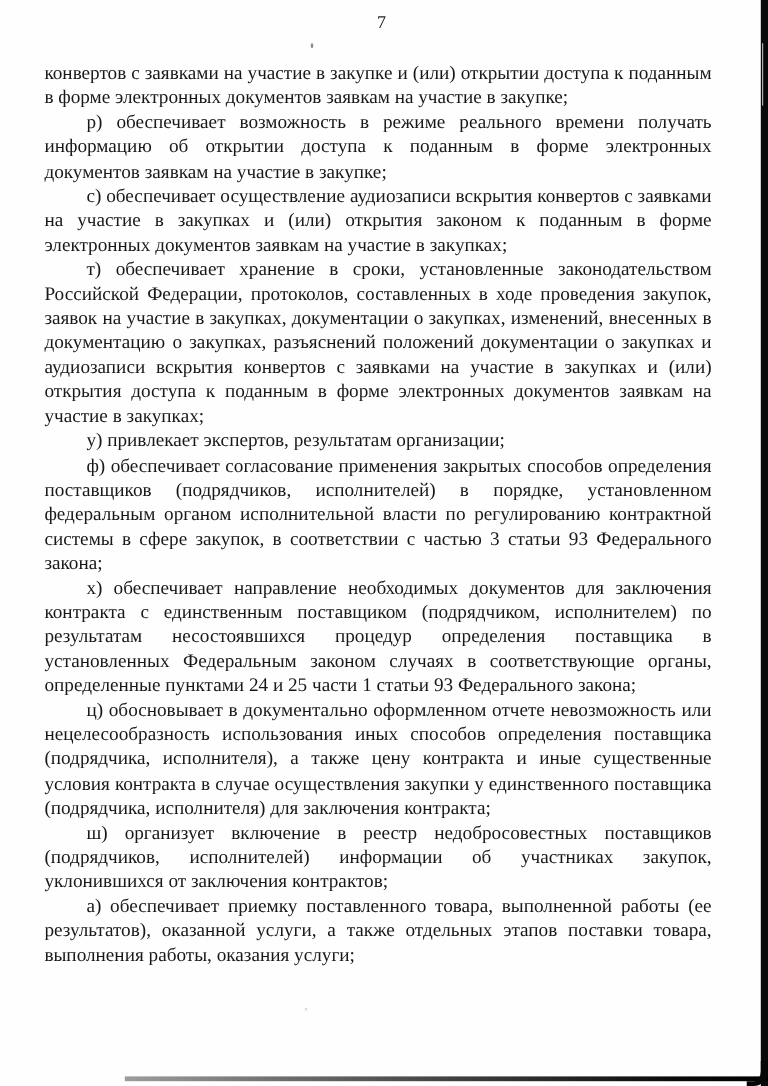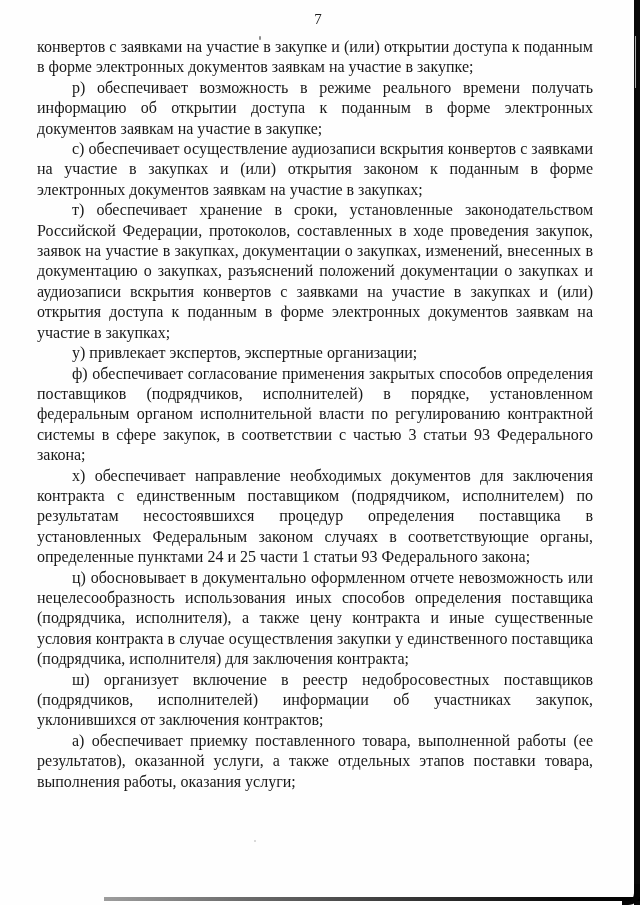--- a/index.html
+++ b/index.html
@@ -23,21 +23,21 @@
     top: 11px;
     left: 0;
     width: 636px;
     text-align: center;
     font-size: 15px;
     color: #1c1c1c;
   }
   .document-body {
     position: absolute;
     left: 37px;
-    top: 37px;
+    top: 52px;
     width: 556px;
     font-size: 16px;
     line-height: 20.4px;
     text-align: justify;
     color: #181818;
   }
   p.para {
     margin: 0;
     padding: 0;
   }
@@ -108,21 +108,21 @@
 
 <div class="page">
 
   <div class="page-number">7</div>
 
   <div class="document-body">
       <p class="para">конвертов с заявками на участие в закупке и (или) открытии доступа к поданным в форме электронных документов заявкам на участие в закупке;</p>
       <p class="para indent">р) обеспечивает возможность в режиме реального времени получать информацию об открытии доступа к поданным в форме электронных документов заявкам на участие в закупке;</p>
       <p class="para indent">с) обеспечивает осуществление аудиозаписи вскрытия конвертов с заявками на участие в закупках и (или) открытия законом к поданным в форме электронных документов заявкам на участие в закупках;</p>
       <p class="para indent">т) обеспечивает хранение в сроки, установленные законодательством Российской Федерации, протоколов, составленных в ходе проведения закупок, заявок на участие в закупках, документации о закупках, изменений, внесенных в документацию о закупках, разъяснений положений документации о закупках и аудиозаписи вскрытия конвертов с заявками на участие в закупках и (или) открытия доступа к поданным в форме электронных документов заявкам на участие в закупках;</p>
-      <p class="para indent">у) привлекает экспертов, экспертные организации;</p>
+      <p class="para indent">у) привлекает экспертов, результатам организации;</p>
       <p class="para indent">ф) обеспечивает согласование применения закрытых способов определения поставщиков (подрядчиков, исполнителей) в порядке, установленном федеральным органом исполнительной власти по регулированию контрактной системы в сфере закупок, в соответствии с частью 3 статьи 93 Федерального закона;</p>
       <p class="para indent">х) обеспечивает направление необходимых документов для заключения контракта с единственным поставщиком (подрядчиком, исполнителем) по результатам несостоявшихся процедур определения поставщика в установленных Федеральным законом случаях в соответствующие органы, определенные пунктами 24 и 25 части 1 статьи 93 Федерального закона;</p>
       <p class="para indent">ц) обосновывает в документально оформленном отчете невозможность или нецелесообразность использования иных способов определения поставщика (подрядчика, исполнителя), а также цену контракта и иные существенные условия контракта в случае осуществления закупки у единственного поставщика (подрядчика, исполнителя) для заключения контракта;</p>
       <p class="para indent">ш) организует включение в реестр недобросовестных поставщиков (подрядчиков, исполнителей) информации об участниках закупок, уклонившихся от заключения контрактов;</p>
       <p class="para indent">а) обеспечивает приемку поставленного товара, выполненной работы (ее результатов), оказанной услуги, а также отдельных этапов поставки товара, выполнения работы, оказания услуги;</p>
     </div>
 
   <div class="scan-edge-right">
     <div class="streak"></div>
   </div>

